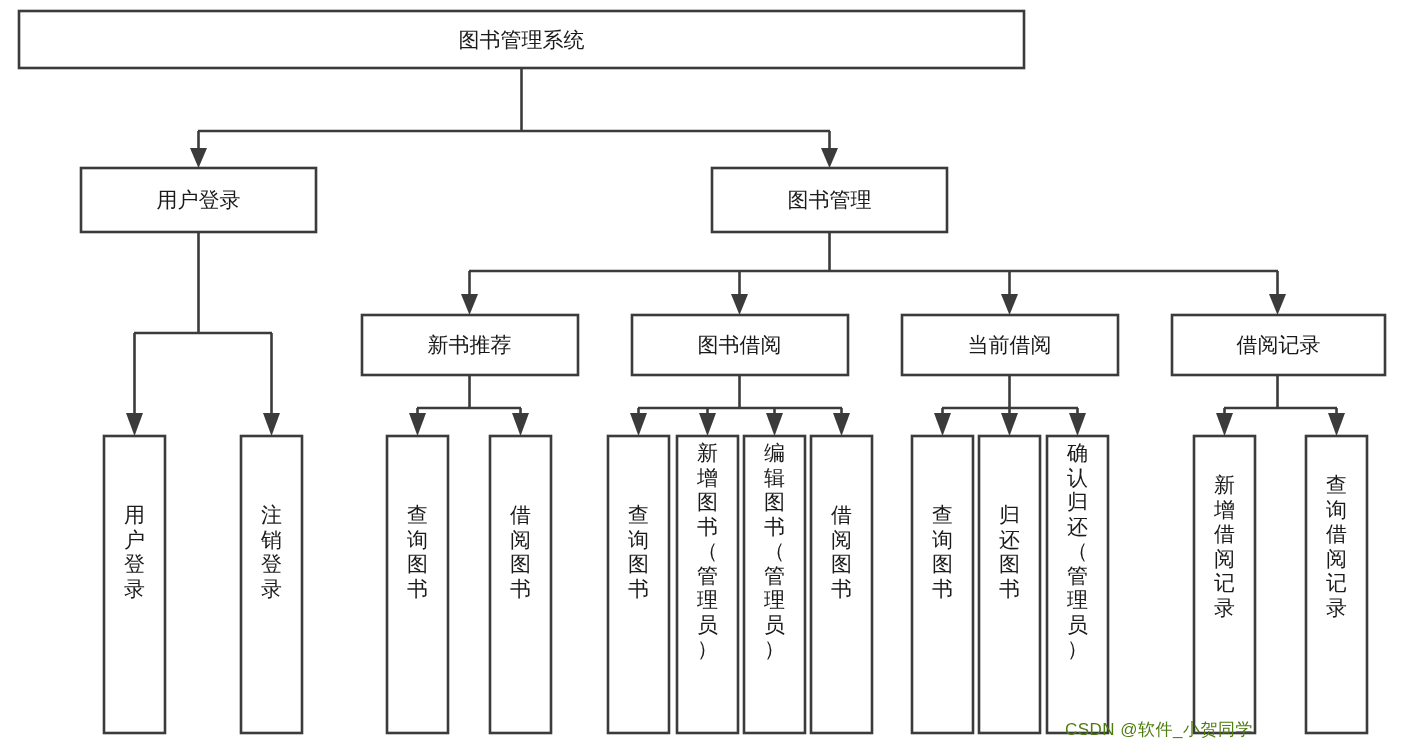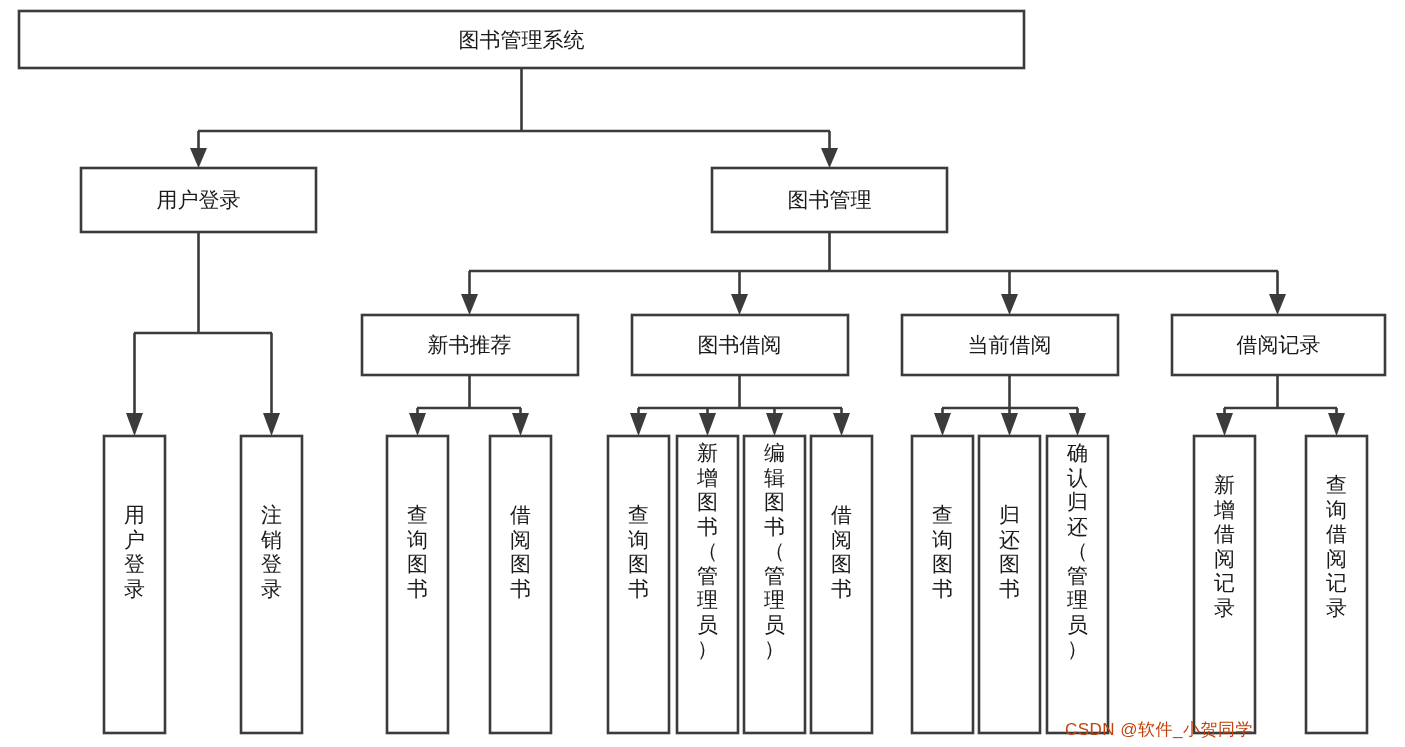--- a/index.html
+++ b/index.html
@@ -53,21 +53,21 @@
     font-size: 21px;
     fill: #1a1a1a;
     text-anchor: middle;
   }
   .watermark {
     position: absolute;
     right: 8px;
     bottom: 6px;
     font-family: "Liberation Sans", "DejaVu Sans", sans-serif;
     font-size: 17px;
-    color: #c2410c;
+    color: #4d7c0f;
     letter-spacing: 0.5px;
     white-space: nowrap;
     pointer-events: none;
   }
 </style>
 </head>
 <body>
 
 <div id="diagram-root">
 

